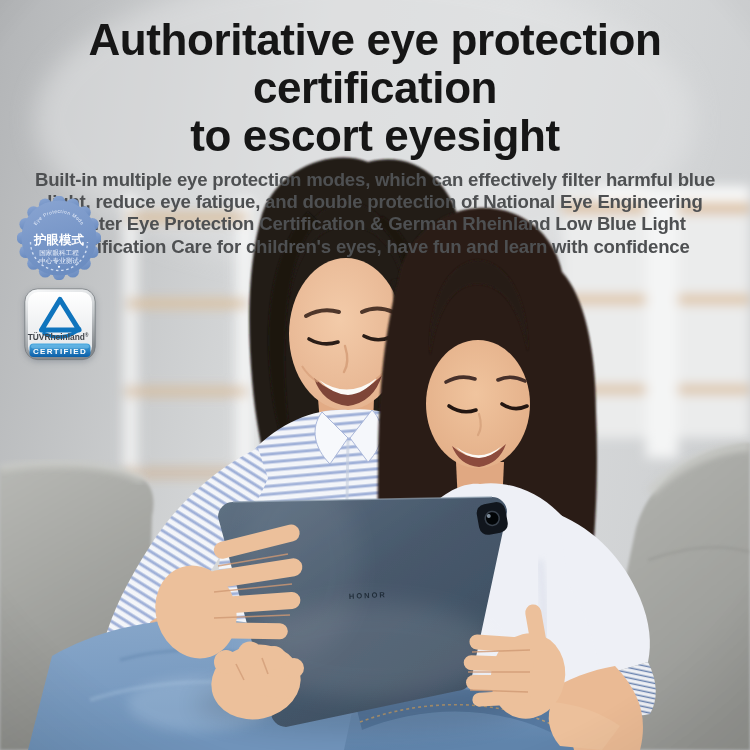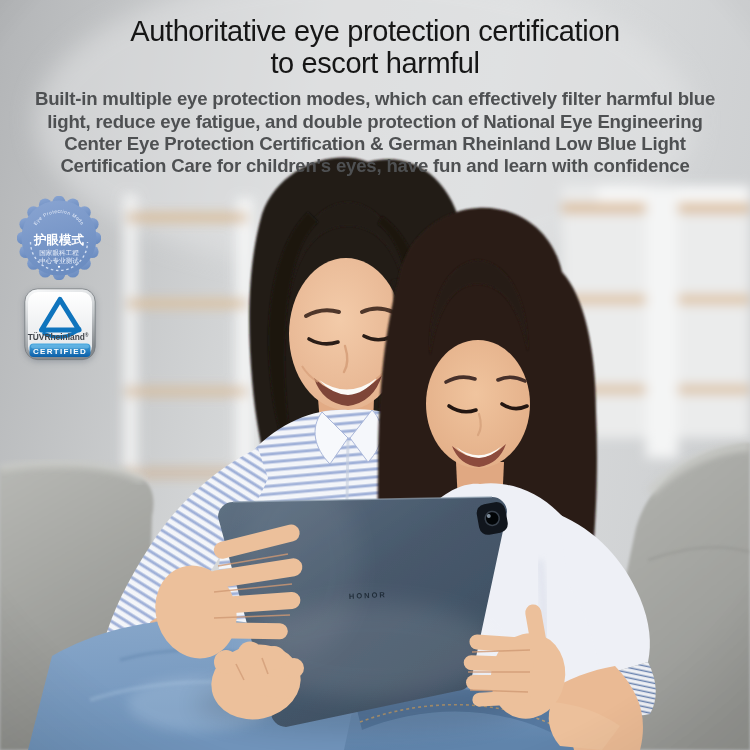--- a/index.html
+++ b/index.html
@@ -4,21 +4,21 @@
 <style>
   html,body{margin:0;padding:0;background:#eee;}
   .stage{
     position:relative;width:750px;height:750px;overflow:hidden;
     font-family:"Liberation Sans","DejaVu Sans",sans-serif;
     background:linear-gradient(100deg,#b3b5b7 0%,#d8dadb 38%,#dcdedf 58%,#c9cbcd 100%);
   }
   .scene{position:absolute;inset:0;display:block;}
   .copy{position:absolute;top:0;left:0;right:0;text-align:center;z-index:5;}
   .headline{
-    margin:16px 0 0 0;font-size:29px;line-height:1.09;font-weight:normal;
+    margin:16px 0 0 0;font-size:44px;line-height:1.09;font-weight:bold;
     color:#161616;letter-spacing:-0.4px;
   }
   .headline span{display:block;}
   .subheadline{
     margin:9px auto 0 auto;width:714px;font-size:18.6px;line-height:1.2;
     color:#4e5052;letter-spacing:-0.2px;font-weight:700;
   }
   .badge-stack{position:absolute;left:15px;top:196px;width:90px;z-index:6;}
   .badge-seal{display:block;margin-left:2px;}
   .badge-tuv{display:block;margin:8px 0 0 9px;filter:drop-shadow(0 2px 3px rgba(40,50,70,.25));}
@@ -229,21 +229,21 @@
         <path d="M552,702 C576,704 600,712 620,726 L602,750 L560,746 C548,732 546,716 552,702 Z"></path>
       </g>
     </g>
 
     <rect x="0" y="0" width="750" height="750" fill="url(#gVig)"></rect>
   </svg>
 
   <header class="copy">
     <h1 class="headline">
       <span>Authoritative eye protection certification</span>
-      <span>to escort harmful</span>
+      <span>to escort eyesight</span>
     </h1>
     <p class="subheadline">Built-in multiple eye protection modes, which can effectively filter harmful blue light, reduce eye fatigue, and double protection of National Eye Engineering Center Eye Protection Certification &amp; German Rheinland Low Blue Light Certification Care for children's eyes, have fun and learn with confidence</p>
   </header>
 
   <div class="badge-stack">
 
     <svg class="badge-seal" width="84" height="84" viewBox="0 0 84 84">
       <defs>
         <linearGradient id="gSeal" x1="0" y1="0" x2="0.3" y2="1">
           <stop offset="0" stop-color="#8aa5d2"></stop>

